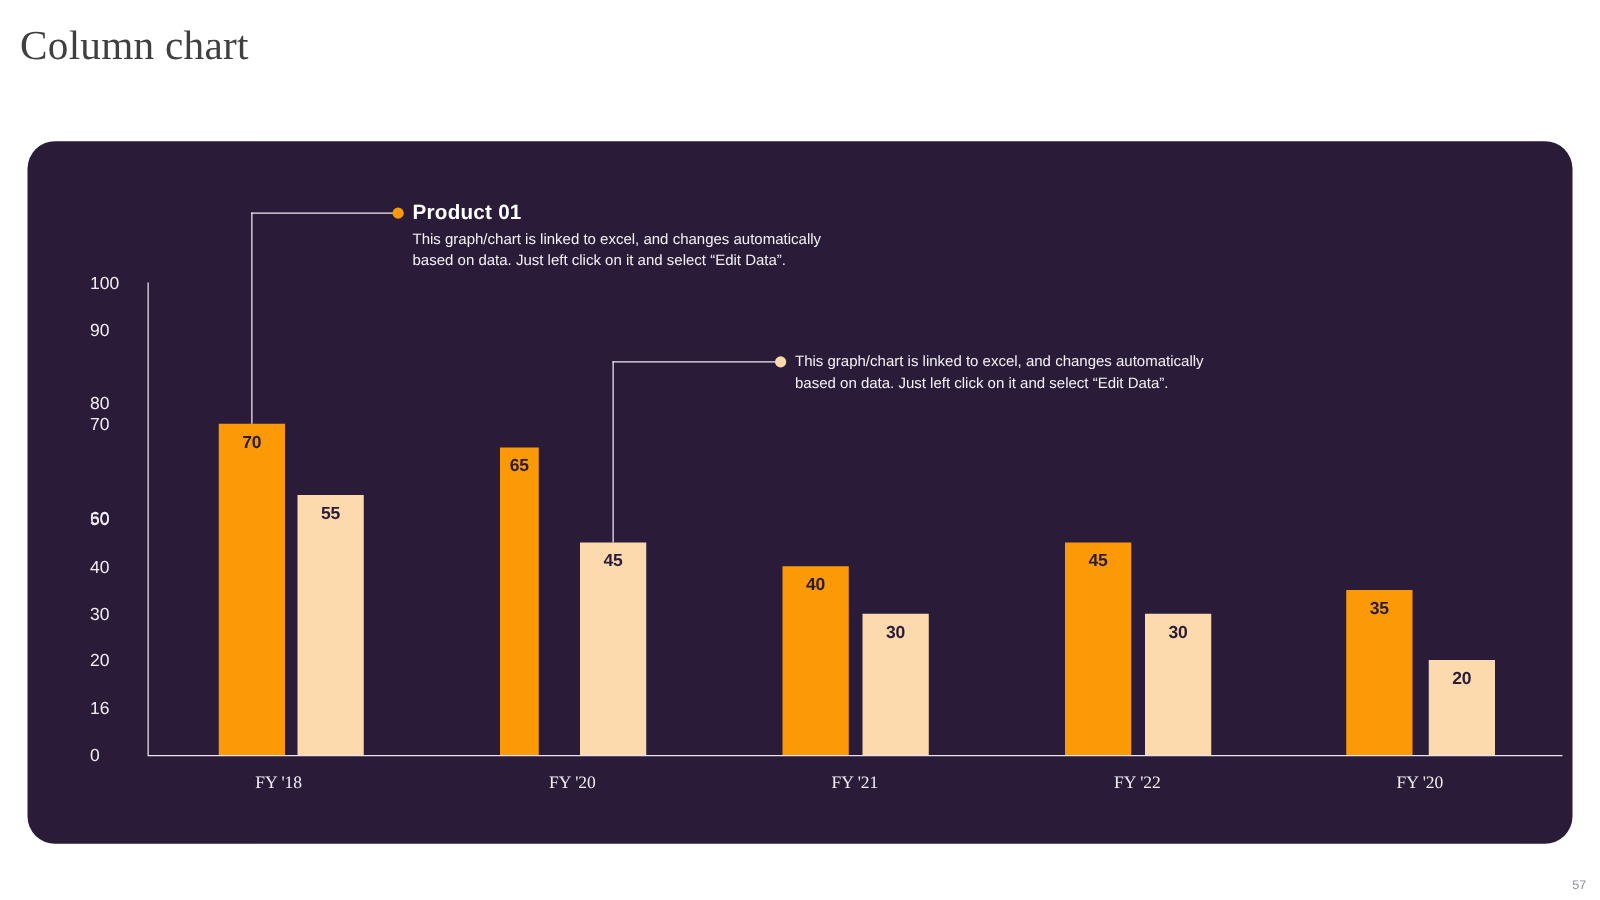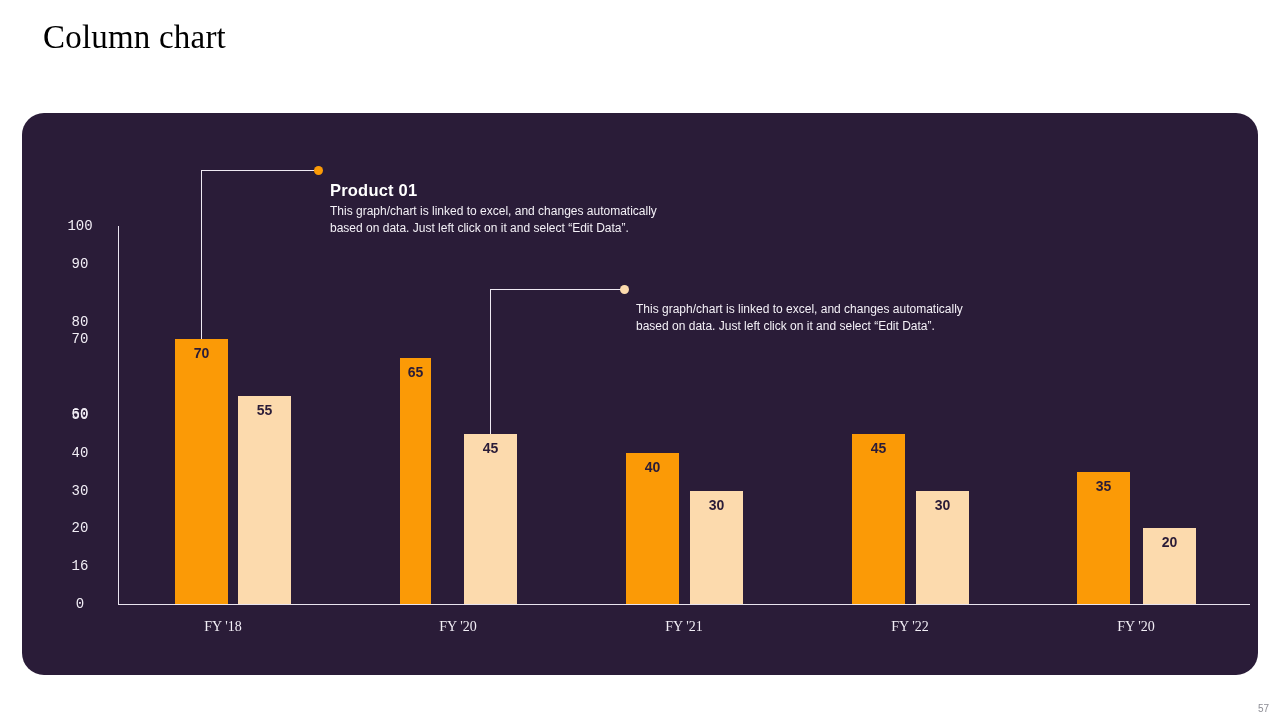--- a/index.html
+++ b/index.html
@@ -12,26 +12,26 @@
     height: 720px;
     background: #ffffff;
     font-family: "Liberation Sans", sans-serif;
     overflow: hidden;
     position: relative;
   }
 
   
   #slide-title {
     position: absolute;
-    left: 43px;
+    left: 16px;
     top: 19px;
     font-family: "Liberation Serif", serif;
     font-size: 33px;
     font-weight: 400;
-    color: #000000;
+    color: #404040;
     letter-spacing: 0.2px;
     white-space: nowrap;
   }
 
   
   #page-number {
     position: absolute;
     right: 11px;
     bottom: 6px;
     font-size: 10px;
@@ -73,24 +73,24 @@
     position: absolute;
     left: 96px;
     top: 491px;   
     width: 1132px;
     height: 1px;
     background: #e9e4ef;
   }
 
   .y-tick {
     position: absolute;
-    right: 12px;
+    right: 0;
     width: 40px;
-    text-align: center;
-    font-family: Liberation Mono, monospace;
+    text-align: left;
+    font-family: Liberation Sans, sans-serif;
     font-size: 14px;
     color: #f2eef6;
     line-height: 1;
   }
   #y-ticks {
     position: absolute;
     left: 40px;  
     top: 113px;
     width: 50px;
     height: 378px;
@@ -151,21 +151,20 @@
   .leader .dot {
     position: absolute;
     width: 9px;
     height: 9px;
     border-radius: 50%;
   }
 
   .callout {
     position: absolute;
     width: 330px;
-    margin-top: 20px;
   }
   .callout-title {
     font-family: "Liberation Sans", sans-serif;
     font-size: 16.5px;
     font-weight: bold;
     color: #ffffff;
     letter-spacing: 0.2px;
     line-height: 1.15;
     margin: 0 0 3px 0;
     white-space: nowrap;

